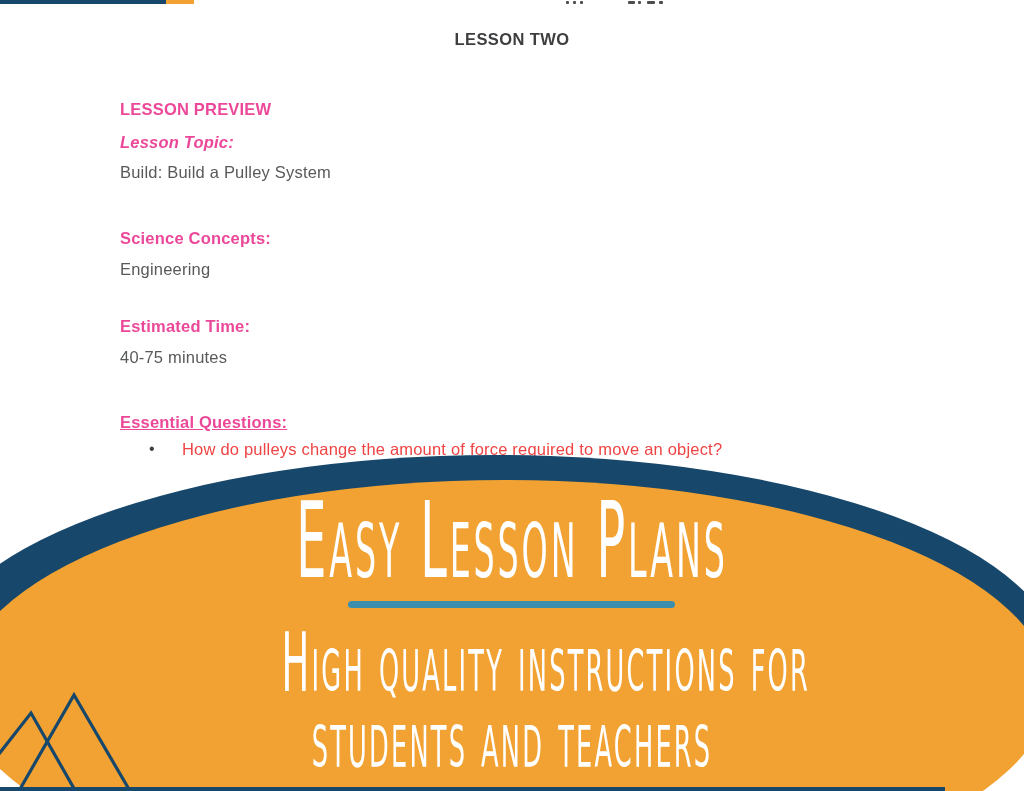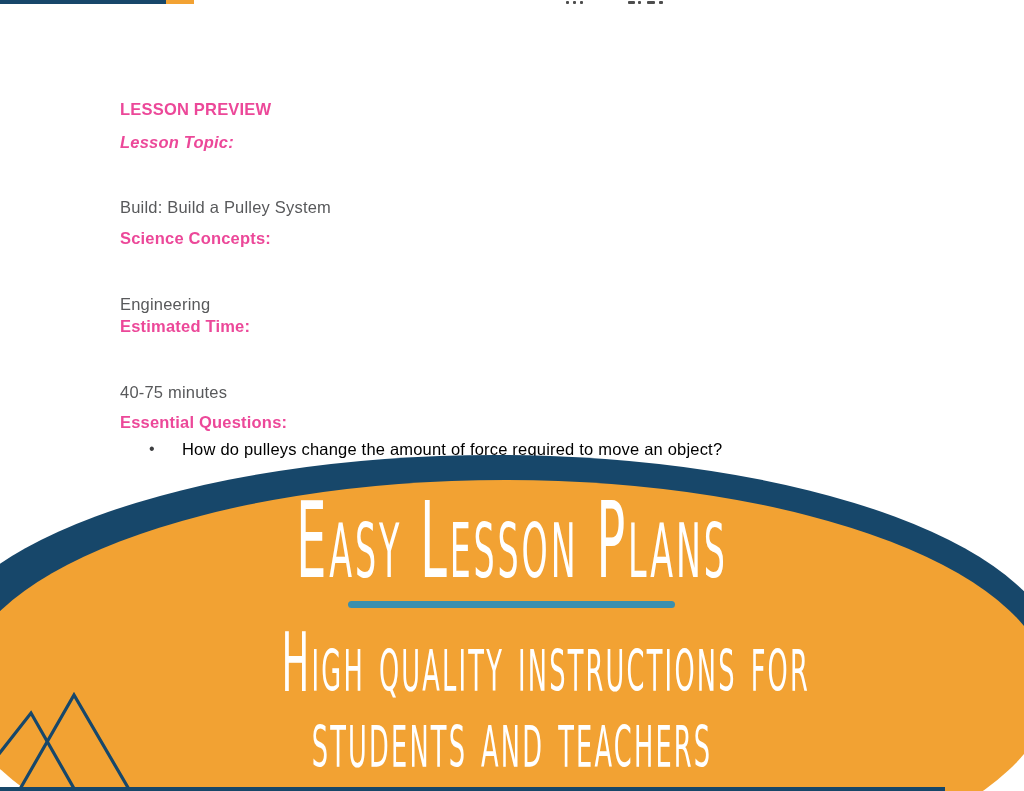--- a/index.html
+++ b/index.html
@@ -25,29 +25,28 @@
   }
   .lbl {
     position:absolute; left:120px; font-weight:bold;
     font-size:16.5px; color:#ec4899; letter-spacing:0.2px; z-index:1;
     white-space:nowrap;
   }
   .val {
     position:absolute; left:120px; font-weight:normal;
     font-size:16.5px; color:#58595B; letter-spacing:0.2px; z-index:1;
     white-space:nowrap;
-    margin-top:35px;
   }
   .bullet-dot {
     position:absolute; left:149px; top:440px; font-size:16px;
     color:#3D3E40; z-index:1;
   }
   .bullet-text {
     position:absolute; left:182px; top:440px; font-size:16.5px;
-    color:#000000; letter-spacing:0.2px; white-space:nowrap; z-index:1;text-align:center;
+    color:#ef4444; letter-spacing:0.2px; white-space:nowrap; z-index:1;text-align:center;
   }
   
   .ellipse-navy {
     position:absolute; left:-70px; top:455px; width:1130px; height:420px;
     background:#17476A; border-radius:50%; z-index:2;
   }
   .ellipse-orange {
     position:absolute; left:-40px; top:480px; width:1090px; height:420px;
     background:#F2A233; border-radius:50%; z-index:3;
   }
@@ -80,33 +79,34 @@
   <div class="topbar-orange"></div>
 
   <div class="frag" style="left:566px; width:3px;"></div>
   <div class="frag" style="left:573px; width:3px;"></div>
   <div class="frag" style="left:580px; width:3px;"></div>
   <div class="frag" style="left:628px; width:7px;"></div>
   <div class="frag" style="left:638px; width:3px;"></div>
   <div class="frag" style="left:647px; width:8px;"></div>
   <div class="frag" style="left:659px; width:4px;"></div>
 
+  <div class="doc-heading">LESSON TWO</div>
 
   <div class="lbl" style="top:100px;">LESSON PREVIEW</div>
 
   <div class="lbl" style="top:133px;font-style:italic;">Lesson Topic:</div>
   <div class="val" style="top:163px;">Build: Build a Pulley System</div>
 
   <div class="lbl" style="top:229px;">Science Concepts:</div>
   <div class="val" style="top:260px;">Engineering</div>
 
   <div class="lbl" style="top:317px;">Estimated Time:</div>
   <div class="val" style="top:348px;">40-75 minutes</div>
 
-  <div class="lbl" style="top:413px;">Essential Questions:</div>
+  <div class="lbl" style="top:413px;text-decoration:underline;">Essential Questions:</div>
   <div class="bullet-dot">•</div>
   <div class="bullet-text">How do pulleys change the amount of force required to move an object?</div>
 
   <div class="ellipse-navy"></div>
   <div class="ellipse-orange"></div>
 
   <div class="banner-line banner-title">Easy Lesson Plans</div>
   <div class="divider-teal"></div>
   <div class="banner-line banner-sub1">High quality instructions for</div>
   <div class="banner-line banner-sub2">students and teachers</div>

